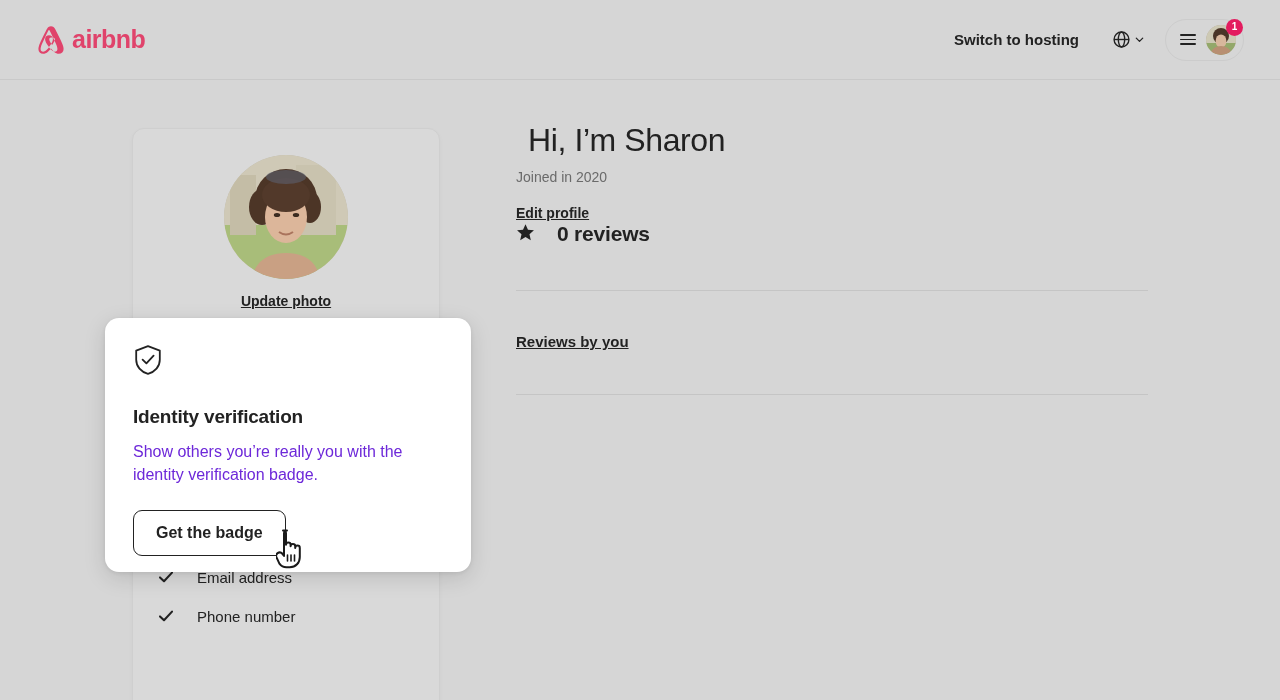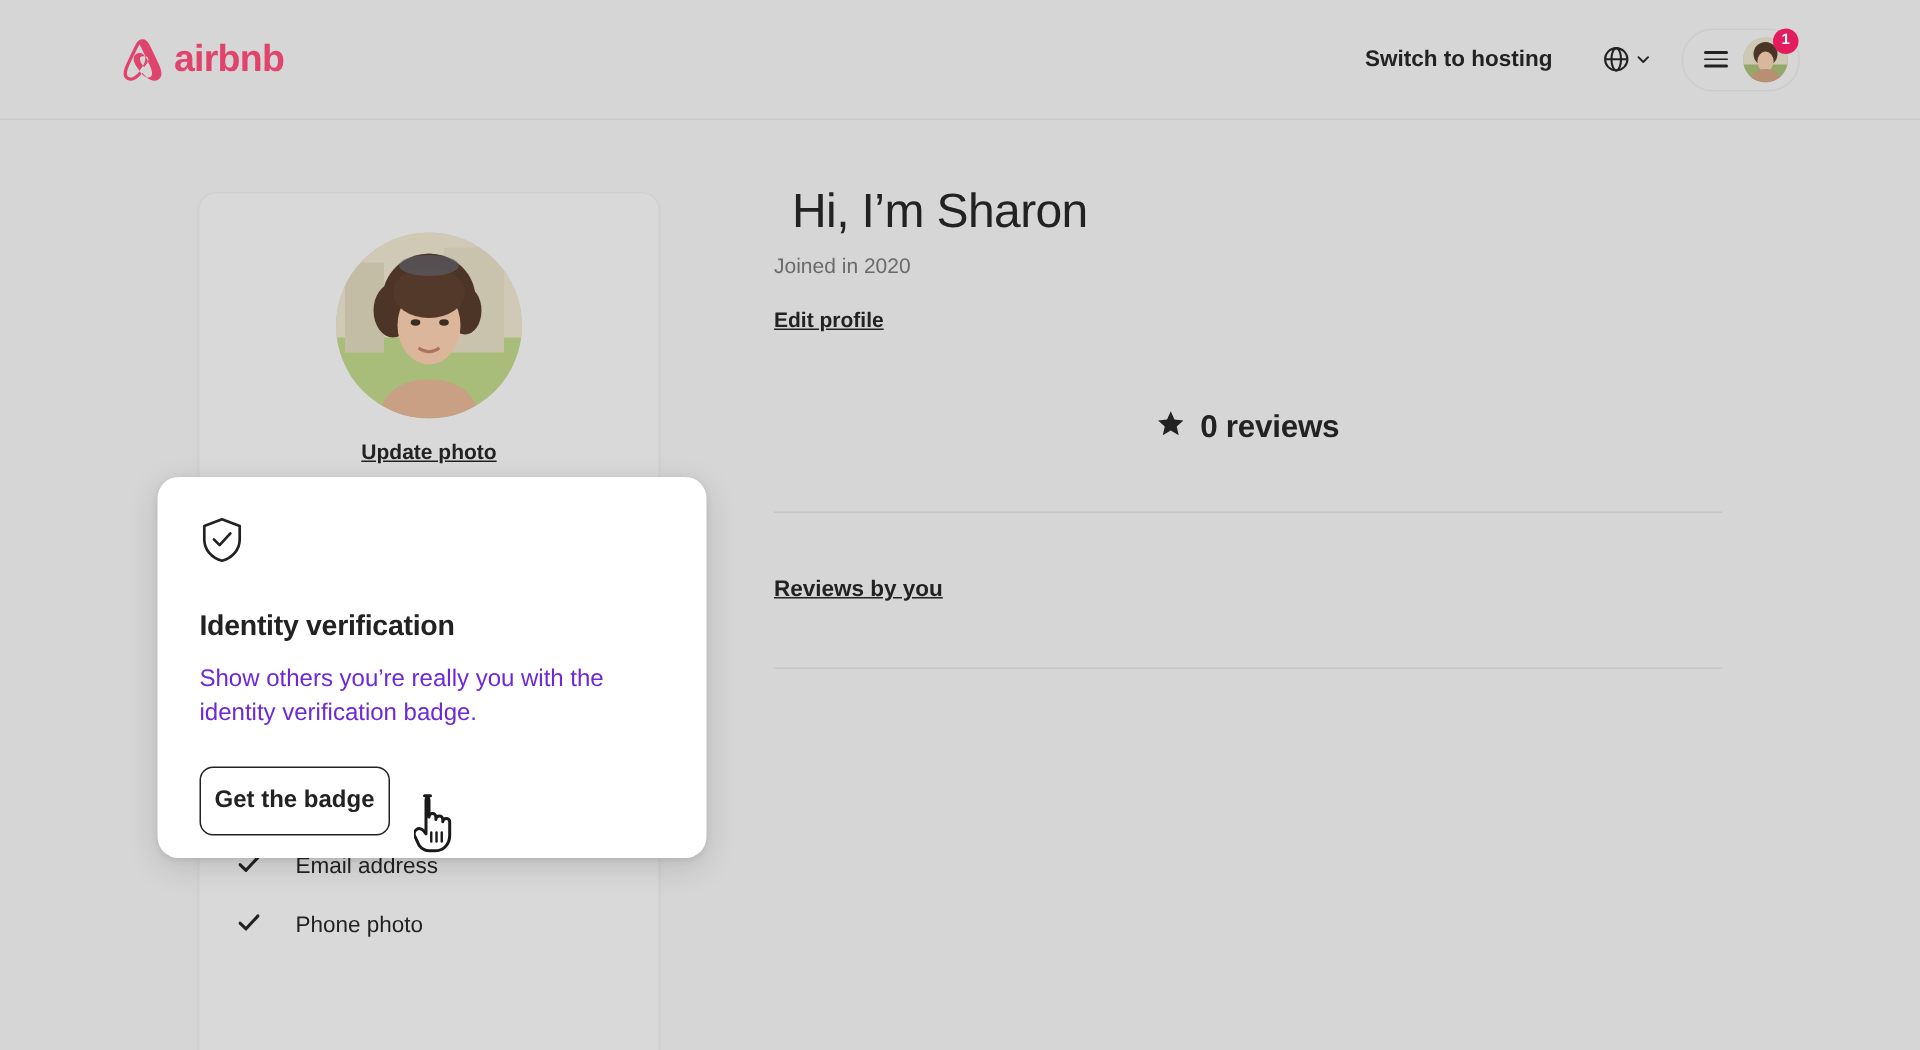--- a/index.html
+++ b/index.html
@@ -23,21 +23,21 @@
   .header {
     position: absolute;
     top: 0; left: 0;
     width: 1280px;
     height: 80px;
     background: #d6d6d6;
     border-bottom: 1px solid #c9c9c9;
     display: flex;
     align-items: center;
     justify-content: space-between;
-    padding: 0 80px;
+    padding: 0 36px;
   }
 
   .logo {
     display: flex;
     align-items: center;
     gap: 6px;
     color: #e0436b;
   }
   .logo svg { display: block; }
   .logo-text {
@@ -214,25 +214,23 @@
     display: inline-block;
     margin-top: 20px;
     font-size: 14px;
     font-weight: 600;
     color: #222;
     text-decoration: underline;
     cursor: pointer;
   }
 
   .reviews-head {
-    margin-top: 50px;
-    display: flex;
-    align-items: center;
-    gap: 10px;
-    justify-content: center;
+    display: flex;
+    align-items: center;
+    gap: 22px;
   }
   .star-icon { display:block; }
   .reviews-count {
     font-size: 21px;
     font-weight: 700;
     color: #222;
     letter-spacing: -0.2px;
   }
 
   .divider {
@@ -283,21 +281,21 @@
     line-height: 1.42;
     color: #6d28d9;
     max-width: 300px;
   }
   .badge-btn {
     margin-top: 24px;
     display: inline-block;
     border: 1px solid #222222;
     border-radius: 9px;
     background: #ffffff;
-    padding: 13px 9px;
+    padding: 13px 22px;
     font-size: 16px;
     font-weight: 700;
     color: #222;
     cursor: pointer;
     font-family: "Liberation Sans", sans-serif;
   }
 
   
   .cursor {
     position: absolute;
@@ -413,21 +411,21 @@
         </span>
         <span>Email address</span>
       </div>
 
       <div class="confirmed-item">
         <span class="check-icon">
           <svg width="14" height="12" viewBox="0 0 14 12" fill="none" stroke="#222" stroke-width="2.1" stroke-linecap="round" stroke-linejoin="round">
             <polyline points="1,6.4 5,10.2 13,1.6"></polyline>
           </svg>
         </span>
-        <span>Phone photo</span>
+        <span>Phone number</span>
       </div>
     </div>
 
   </div>
 
   <div class="main-col">
 
     <h1 class="greeting">Hi, I’m Sharon</h1>
     <div class="joined">Joined in 2020</div>
     <span class="edit-profile">Edit profile</span>

